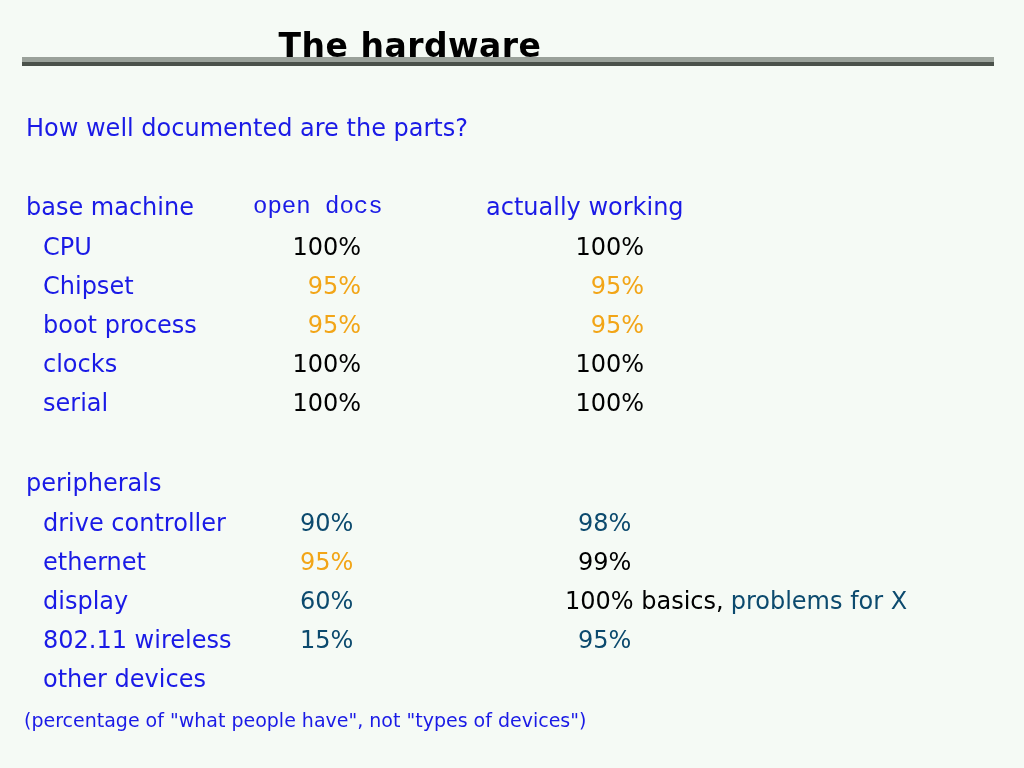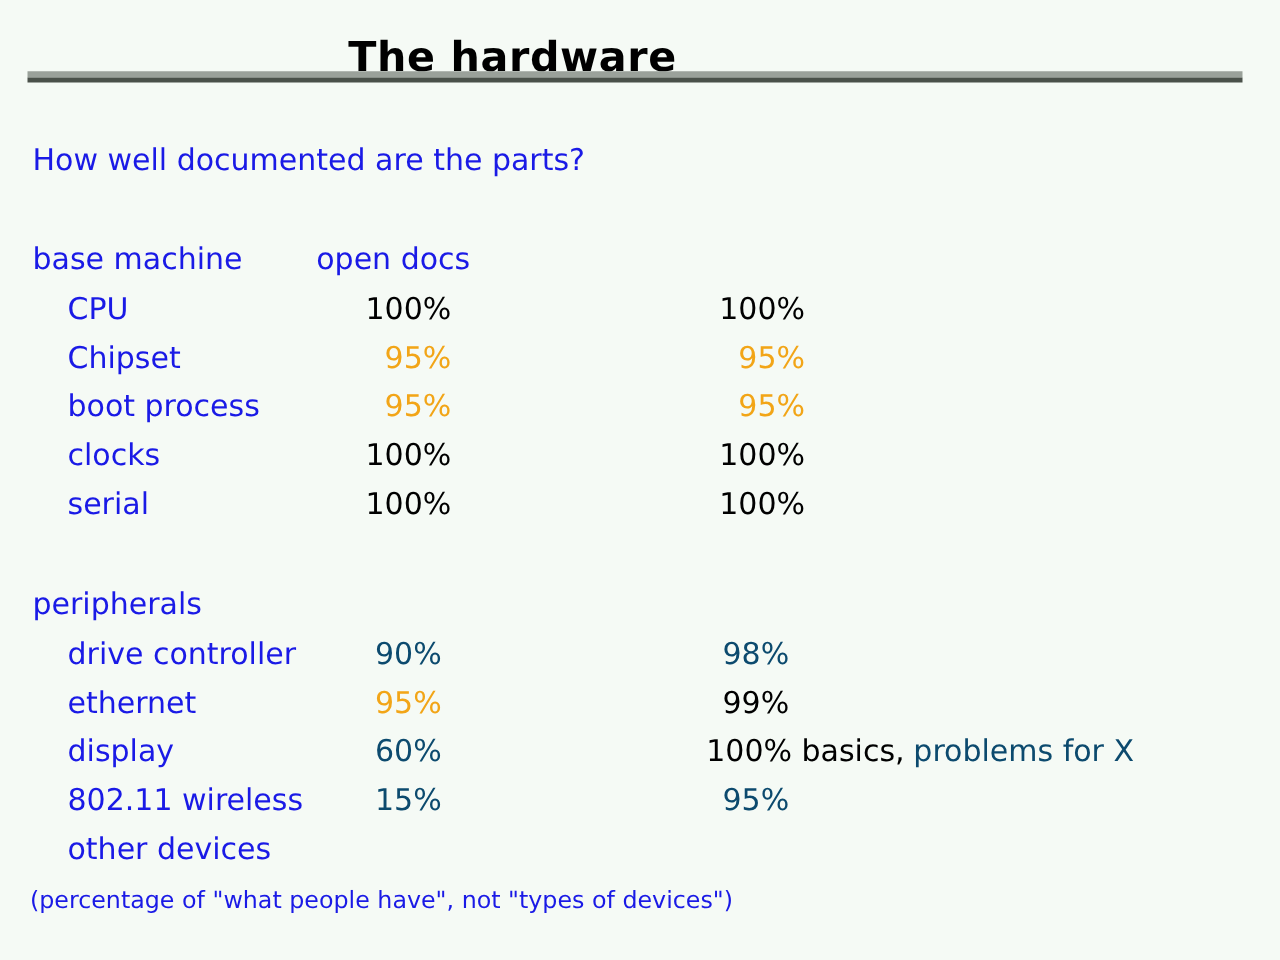--- a/index.html
+++ b/index.html
@@ -69,24 +69,24 @@
     white-space: nowrap;
     line-height: 30px;
   }
 
   .c-blue   { color: #1a1ae6; }
   .c-green  { color: #000000; }
   .c-orange { color: #f2a517; }
   .c-red    { color: #0c4a6e; }
 
   .group-head { left: 26px; }
-  .item-label { left: 54px; }
+  .item-label { left: 43px; }
 
   
-  .col-docs-head { left: 253px; }
+  .col-docs-head { left: 253px; font-family: Liberation Mono, monospace; }
   .col-work-head { left: 486px; }
 
   .col-docs-num  { left: 253px; width: 108px; text-align: right; }
   .col-work-num  { left: 536px; width: 108px; text-align: right; }
 
   .col-docs-p    { left: 300px; text-align: left; }
   .col-work-p    { left: 565px; text-align: left; }
   .col-work-p-c  { left: 578px; text-align: left; }
 
   .footnote {
@@ -104,20 +104,21 @@
 
 <div class="title-rule"></div>
 
 <div class="question">How well documented are the parts?</div>
 
 <div class="table-area">
 
   <div class="row" style="top:192px;">
     <span class="cell group-head c-blue">base machine</span>
     <span class="cell col-docs-head c-blue">open docs</span>
+    <span class="cell col-work-head c-blue">actually working</span>
   </div>
 
   <div class="row" style="top:232px;">
     <span class="cell item-label c-blue">CPU</span>
     <span class="cell col-docs-num c-green">100%</span>
     <span class="cell col-work-num c-green">100%</span>
   </div>
 
   <div class="row" style="top:271px;">
     <span class="cell item-label c-blue">Chipset</span>

